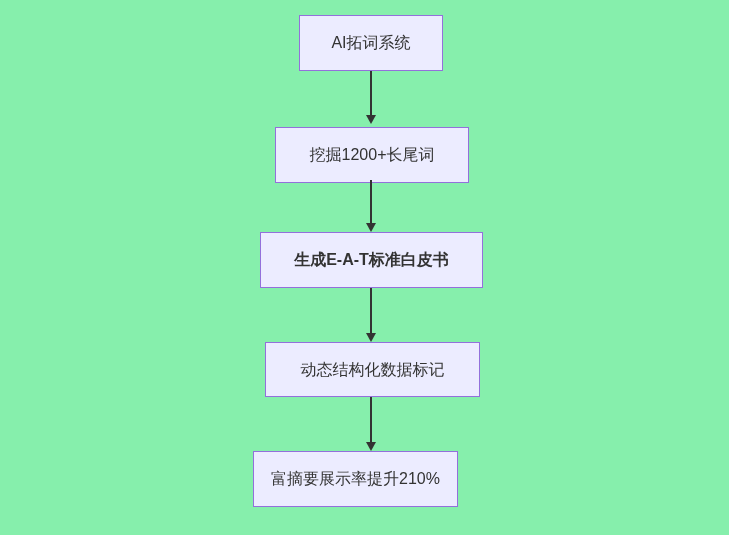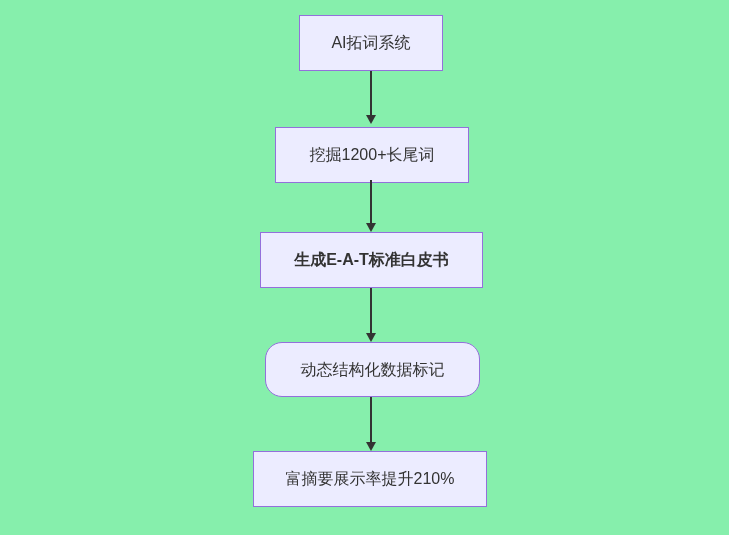--- a/index.html
+++ b/index.html
@@ -65,24 +65,24 @@
   <div class="edge-line" style="left:370px; top:180px; height:43px;"></div>
   <div class="edge-arrowhead" style="left:366px; top:223px;"></div>
 
   <div class="node" style="left:260px; top:232px; width:223px; height:56px;font-weight:bold;">
     <span class="node-label">生成E-A-T标准白皮书</span>
   </div>
 
   <div class="edge-line" style="left:370px; top:288px; height:45px;"></div>
   <div class="edge-arrowhead" style="left:366px; top:333px;"></div>
 
-  <div class="node" style="left:265px; top:342px; width:215px; height:55px;border-radius:17px;">
+  <div class="node" style="left:265px; top:342px; width:215px; height:55px;">
     <span class="node-label">动态结构化数据标记</span>
   </div>
 
   <div class="edge-line" style="left:370px; top:397px; height:45px;"></div>
   <div class="edge-arrowhead" style="left:366px; top:442px;"></div>
 
-  <div class="node" style="left:253px; top:451px; width:234px; height:56px;align-items:center;">
+  <div class="node" style="left:253px; top:451px; width:205px; height:56px;align-items:center;">
     <span class="node-label">富摘要展示率提升210%</span>
   </div>
 
 </div>
 
 </body></html>

